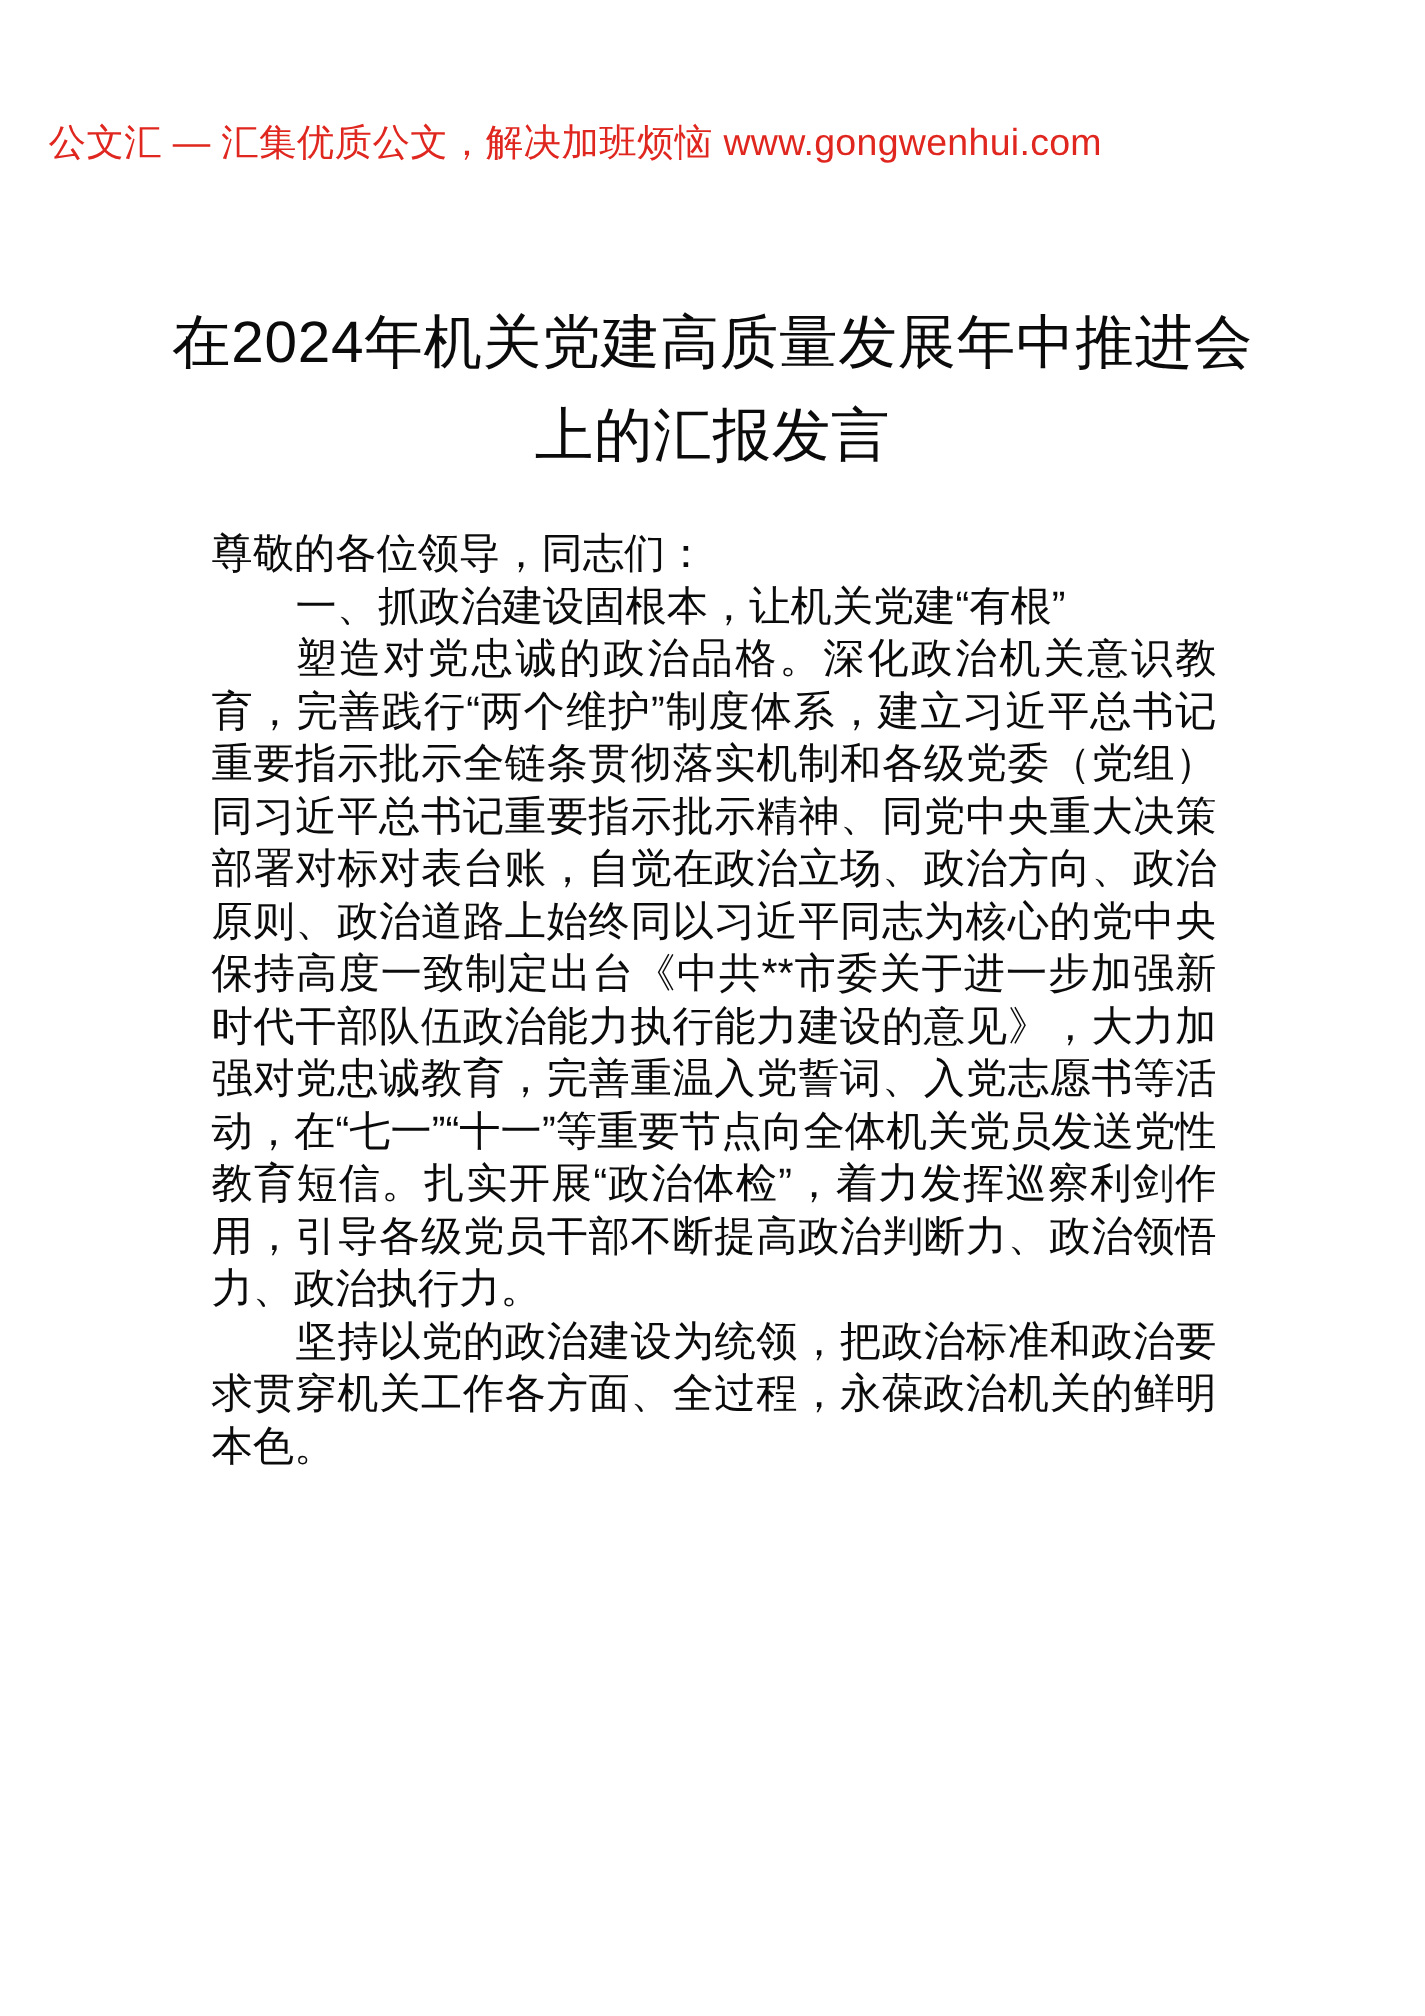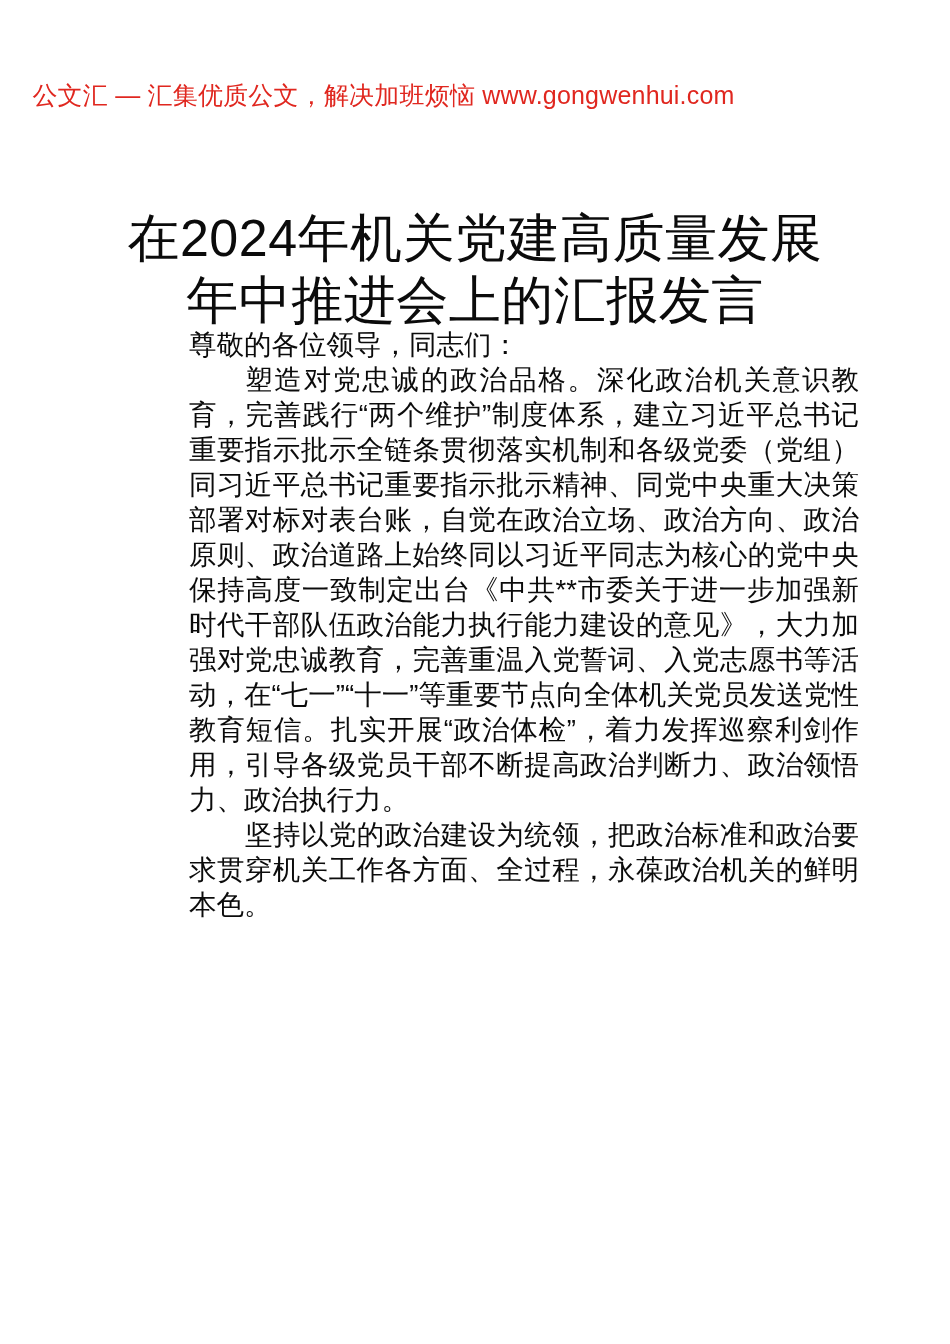--- a/index.html
+++ b/index.html
@@ -40,34 +40,33 @@
   .site-header .brand { }
   .site-header .url { }
 
   
   .doc-title {
     position: absolute;
     top: 172px;
     left: 110px;
     width: 730px;
     text-align: center;
-    font-size: 52px;
+    font-size: 39px;
     line-height: 62px;
     font-weight: 400;
     letter-spacing: 0.5px;
     color: #0b0b0b;
   }
 
   
   .doc-body {
     position: absolute;
-    top: 327px;
+    top: 351px;
     left: 141px;
     width: 670px;
-    margin-left: 48px;
   }
 
   .para {
     font-size: 27.5px;
     line-height: 35px;
     text-align: justify;
     text-justify: inter-ideograph;
     margin: 0;
     color: #0b0b0b;
     letter-spacing: 0px;
@@ -86,17 +85,18 @@
 <div class="page">
 
   <div class="site-header">
     <span class="brand">公文汇 — 汇集优质公文，解决加班烦恼</span><span>&nbsp;</span><span class="url">www.gongwenhui.com</span>
   </div>
 
   <h1 class="doc-title">在2024年机关党建高质量发展年中推进会上的汇报发言</h1>
 
   <div class="doc-body">
     <p class="para">尊敬的各位领导，同志们：</p>
+    <p class="para heading">一、抓政治建设固根本，让机关党建“有根”</p>
     <p class="para indent">塑造对党忠诚的政治品格。深化政治机关意识教育，完善践行“两个维护”制度体系，建立习近平总书记重要指示批示全链条贯彻落实机制和各级党委（党组）同习近平总书记重要指示批示精神、同党中央重大决策部署对标对表台账，自觉在政治立场、政治方向、政治原则、政治道路上始终同以习近平同志为核心的党中央保持高度一致制定出台《中共**市委关于进一步加强新时代干部队伍政治能力执行能力建设的意见》，大力加强对党忠诚教育，完善重温入党誓词、入党志愿书等活动，在“七一”“十一”等重要节点向全体机关党员发送党性教育短信。扎实开展“政治体检”，着力发挥巡察利剑作用，引导各级党员干部不断提高政治判断力、政治领悟力、政治执行力。</p>
     <p class="para indent">坚持以党的政治建设为统领，把政治标准和政治要求贯穿机关工作各方面、全过程，永葆政治机关的鲜明本色。</p>
   </div>
 
 </div>
 
 </body></html>

